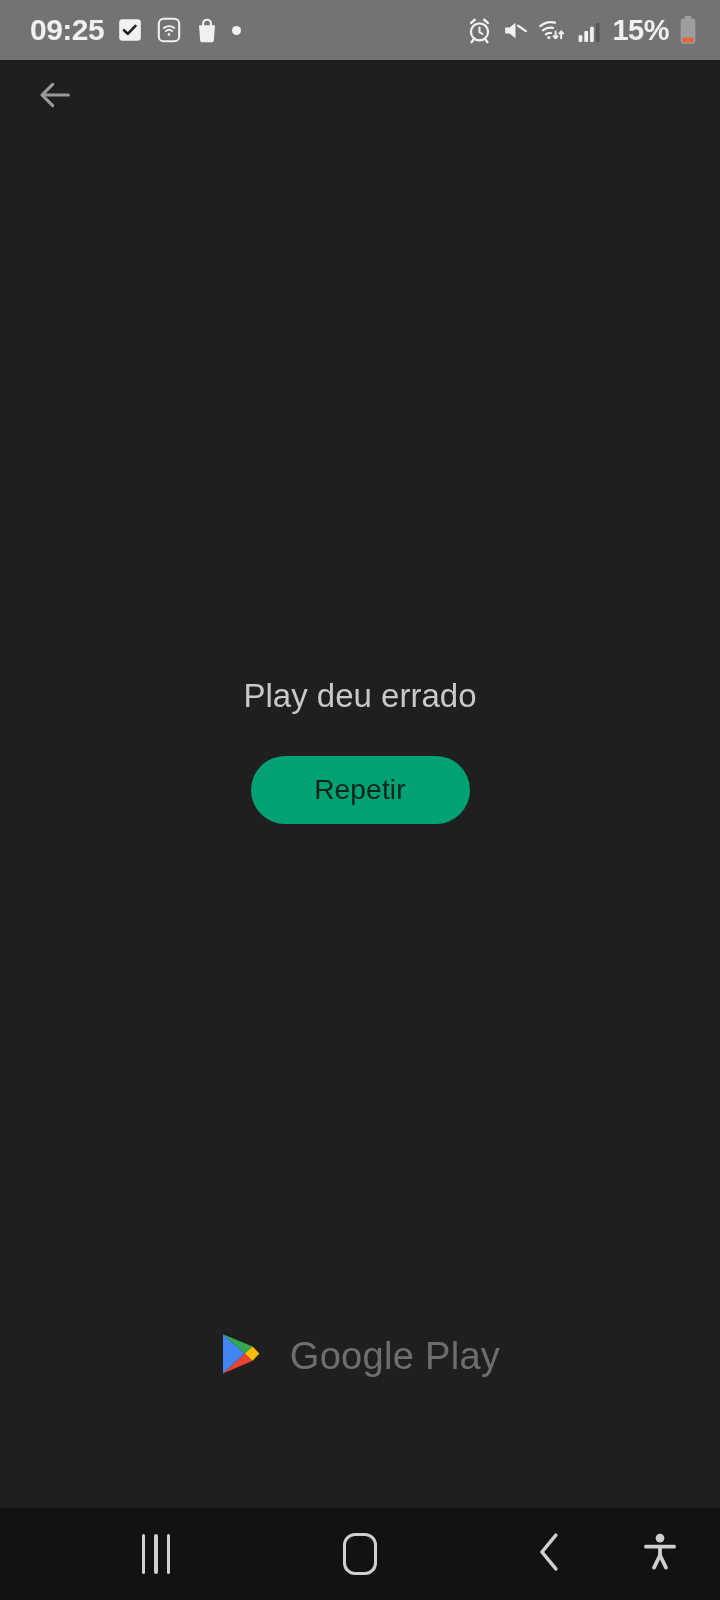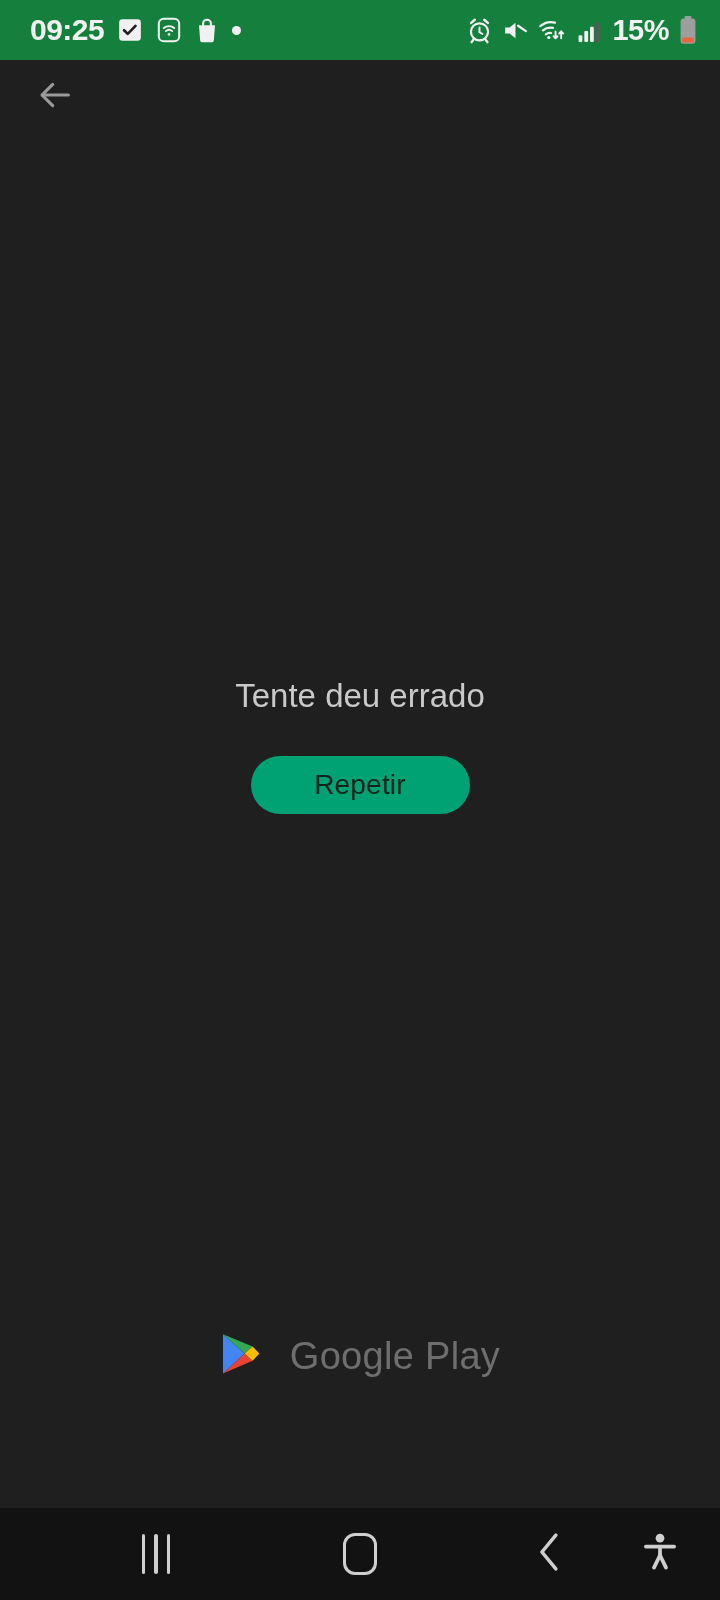--- a/index.html
+++ b/index.html
@@ -23,21 +23,21 @@
   .status-bar {
     position: absolute;
     top: 0; left: 0;
     width: 720px;
     height: 60px;
     display: flex;
     align-items: center;
     justify-content: space-between;
     padding: 0 22px 0 30px;
     box-sizing: border-box;
-    background: #15803d;
+    background: #737373;
   }
   .status-left {
     display: flex;
     align-items: center;
     gap: 13px;
   }
   .status-right {
     display: flex;
     align-items: center;
     gap: 9px;
@@ -110,21 +110,21 @@
     margin-top: 40px;
     display: flex;
     justify-content: center;
   }
   .retry-btn {
     background: #00a173;
     color: #10231c;
     border: none;
     border-radius: 999px;
     width: 219px;
-    height: 58px;
+    height: 68px;
     font-size: 28px;
     font-family: "Liberation Sans", sans-serif;
     letter-spacing: 0.2px;
     cursor: pointer;
     padding: 0;
   }
 
   
   .brand {
     position: absolute;
@@ -274,21 +274,21 @@
   <div class="back-btn">
     <span>
       <svg width="40" height="40" viewBox="0 0 24 24">
         <path d="M20 12H4.6" stroke="#9a9a9a" stroke-width="1.9" stroke-linecap="round"></path>
         <path d="M10.6 5.6L4.2 12l6.4 6.4" stroke="#9a9a9a" stroke-width="1.9" fill="none" stroke-linecap="round" stroke-linejoin="round"></path>
       </svg>
     </span>
   </div>
 
   <div class="error-block">
-    <p class="error-title">Tente deu errado</p>
+    <p class="error-title">Play deu errado</p>
     <div class="retry-wrap">
       <button class="retry-btn">Repetir</button>
     </div>
   </div>
 
   <div class="brand">
     <span>
       <svg width="42" height="44" viewBox="0 0 40 44">
         <path d="M2 2.2 L23.8 21.6 L2 41.6 Z" fill="#4285f4"></path>
         <path d="M2 2.2 L31.6 14.6 L23.8 21.6 Z" fill="#34a853"></path>

